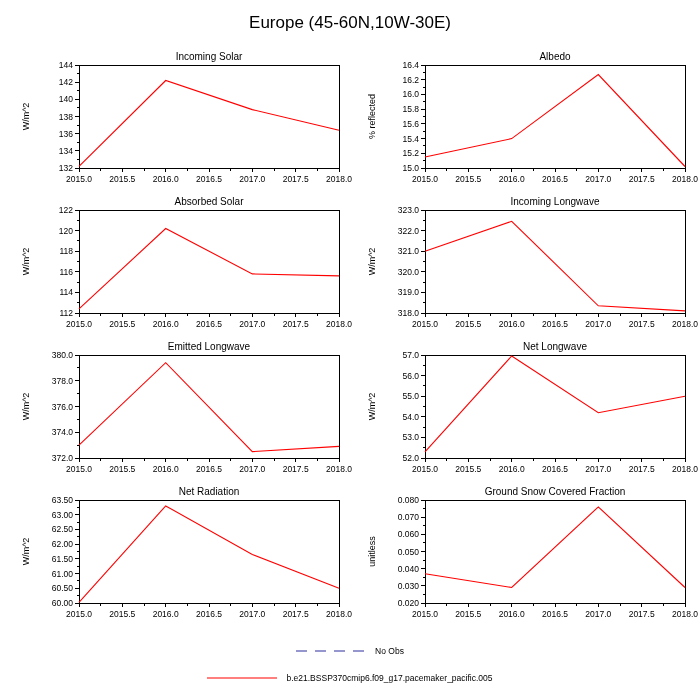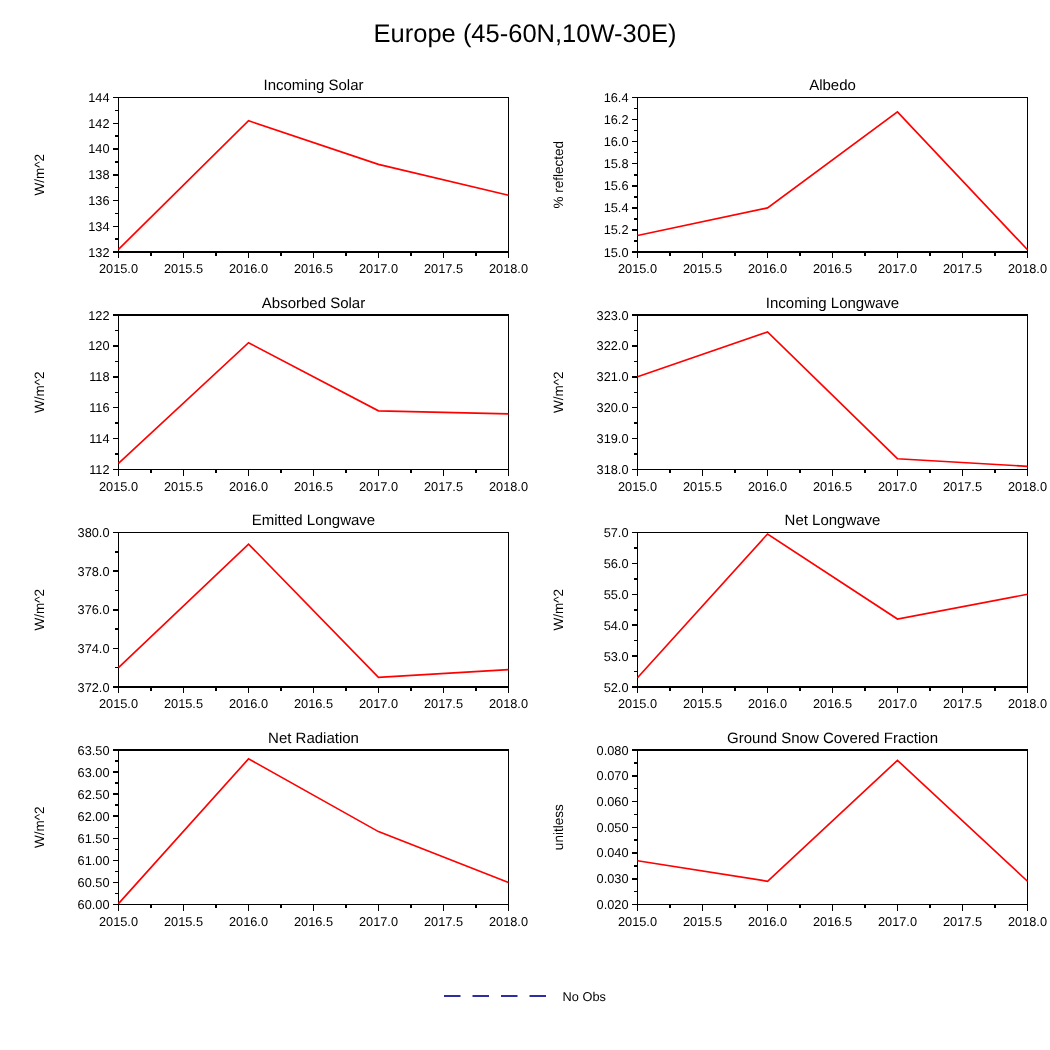--- a/index.html
+++ b/index.html
@@ -34,21 +34,21 @@
   svg text {
     font-family: "Liberation Sans", sans-serif;
     fill: #000;
   }
   .ct  { font-size: 10px; }
   .cyl { font-size: 9px; }
   .tl  { font-size: 8.5px; }
   .frame { fill: none; stroke: #000; stroke-width: 1; shape-rendering: crispEdges; }
   .tick  { stroke: #000; stroke-width: 1; shape-rendering: crispEdges; }
   .legend {
-    margin-top: 27px;
+    margin-top: 14px;
     display: flex;
     flex-direction: column;
     align-items: center;
     gap: 17px;
   }
   .legend-row {
     display: flex;
     align-items: center;
     gap: 9px;
   }
@@ -427,15 +427,21 @@
       </svg>
     </div>
 
   <div class="legend">
     <div class="legend-row">
       <svg width="70" height="6">
         <line class="dash-line" x1="0" y1="3" x2="70" y2="3" stroke="#2e2ea0"></line>
       </svg>
       <span class="legend-label">No Obs</span>
     </div>
+    <div class="legend-row">
+      <svg width="70" height="6">
+        <line class="solid-line" x1="0" y1="3" x2="70" y2="3" stroke="#ff0000"></line>
+      </svg>
+      <span class="legend-label">b.e21.BSSP370cmip6.f09_g17.pacemaker_pacific.005</span>
+    </div>
   </div>
 
 </div>
 
 </body></html>

